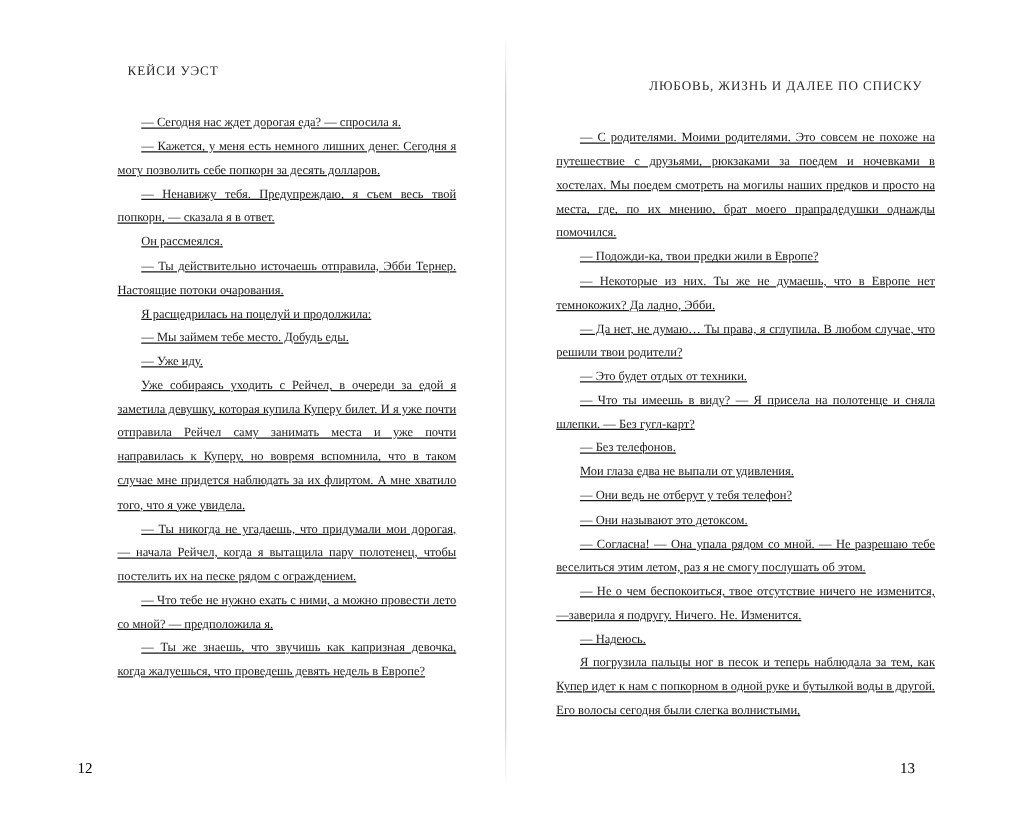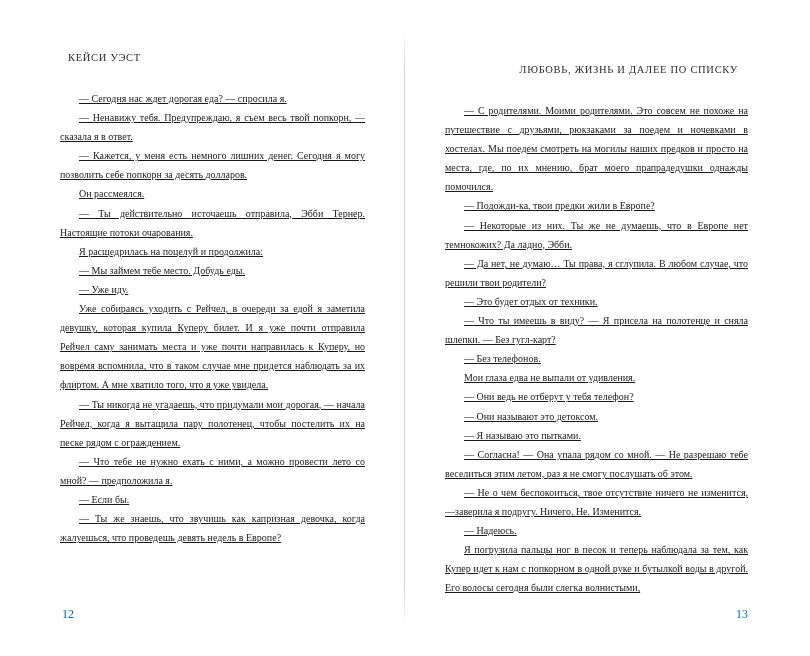--- a/index.html
+++ b/index.html
@@ -22,21 +22,21 @@
     box-sizing: border-box;
   }
   .page {
     position: relative;
     box-sizing: border-box;
     width: 405px;
     height: 656px;
     padding: 0;
   }
   .page-left {
-    padding: 52px 40px 30px 60px;
+    padding: 52px 40px 30px 94px;
   }
   .page-right {
     padding: 52px 62px 30px 40px;
   }
   .gutter {
     position: absolute;
     left: 404px;
     top: 28px;
     width: 1px;
     height: 600px;
@@ -69,70 +69,68 @@
     text-decoration: underline;
   }
   .body-text p {
     margin: 0;
     text-indent: 19px;
   }
   .folio {
     position: absolute;
     bottom: 34px;
     font-size: 12px;
-    color: #0369a1;
+    color: #000000;
   }
   .folio-left {
     left: 62px;
   }
   .folio-right {
-    right: 62px;
+    right: 78px;
   }
 </style>
 </head>
 <body>
 
 <div class="book">
 
   <div class="page page-left">
     <div class="running-head">Кейси Уэст</div>
     <div class="body-text">
       <p>— Сегодня нас ждет дорогая еда? — спроси­ла я.</p>
+      <p>— Кажется, у меня есть немного лишних де­нег. Сегодня я могу позволить себе попкорн за десять долларов.</p>
       <p>— Ненавижу тебя. Предупреждаю, я съем весь твой попкорн, — сказала я в ответ.</p>
-      <p>— Кажется, у меня есть немного лишних де­нег. Сегодня я могу позволить себе попкорн за десять долларов.</p>
       <p>Он рассмеялся.</p>
       <p>— Ты действительно источаешь отправила, Эбби Тернер. Настоящие потоки очарования.</p>
       <p>Я расщедрилась на поцелуй и продолжила:</p>
       <p>— Мы займем тебе место. Добудь еды.</p>
       <p>— Уже иду.</p>
       <p>Уже собираясь уходить с Рейчел, в очереди за едой я заметила девушку, которая купила Куперу билет. И я уже почти отправила Рейчел саму за­нимать места и уже почти направилась к Куперу, но вовремя вспомнила, что в таком случае мне придется наблюдать за их флиртом. А мне хва­тило того, что я уже увидела.</p>
       <p>— Ты никогда не угадаешь, что придумали мои дорогая, — начала Рейчел, когда я выта­щила пару полотенец, чтобы постелить их на песке рядом с ограждением.</p>
       <p>— Что тебе не нужно ехать с ними, а можно провести лето со мной? — предположила я.</p>
-      <p>— Если бы.</p>
       <p>— Ты же знаешь, что звучишь как капризная девочка, когда жалуешься, что проведешь девять недель в Европе?</p>
     </div>
     <div class="folio folio-left">12</div>
   </div>
 
   <div class="gutter"></div>
 
   <div class="page page-right">
     <div class="running-head">Любовь, жизнь и далее по списку</div>
     <div class="body-text">
       <p>— С родителями. Моими родителями. Это совсем не похоже на путешествие с друзьями, рюкзаками за поедем и ночевками в хостелах. Мы поедем смотреть на могилы наших предков и просто на места, где, по их мнению, брат мо­его прапрадедушки однажды помочился.</p>
       <p>— Подожди-ка, твои предки жили в Европе?</p>
       <p>— Некоторые из них. Ты же не думаешь, что в Европе нет темнокожих? Да ладно, Эбби.</p>
       <p>— Да нет, не думаю… Ты права, я сглупила. В любом случае, что решили твои родители?</p>
       <p>— Это будет отдых от техники.</p>
       <p>— Что ты имеешь в виду? — Я присела на полотенце и сняла шлепки. — Без гугл-карт?</p>
       <p>— Без телефонов.</p>
       <p>Мои глаза едва не выпали от удивления.</p>
       <p>— Они ведь не отберут у тебя телефон?</p>
       <p>— Они называют это детоксом.</p>
-      <p>— Я называю это пытками.</p>
       <p>— Согласна! — Она упала рядом со мной. — Не разрешаю тебе веселиться этим летом, раз я не смогу послушать об этом.</p>
       <p>— Не о чем беспокоиться, твое отсутствие ничего не изменится, —заверила я подругу. Ни­чего. Не. Изменится.</p>
       <p>— Надеюсь.</p>
       <p>Я погрузила пальцы ног в песок и теперь на­блюдала за тем, как Купер идет к нам с попкор­ном в одной руке и бутылкой воды в другой. Его волосы сегодня были слегка волнистыми,</p>
     </div>
     <div class="folio folio-right">13</div>
   </div>
 
 </div>
 

